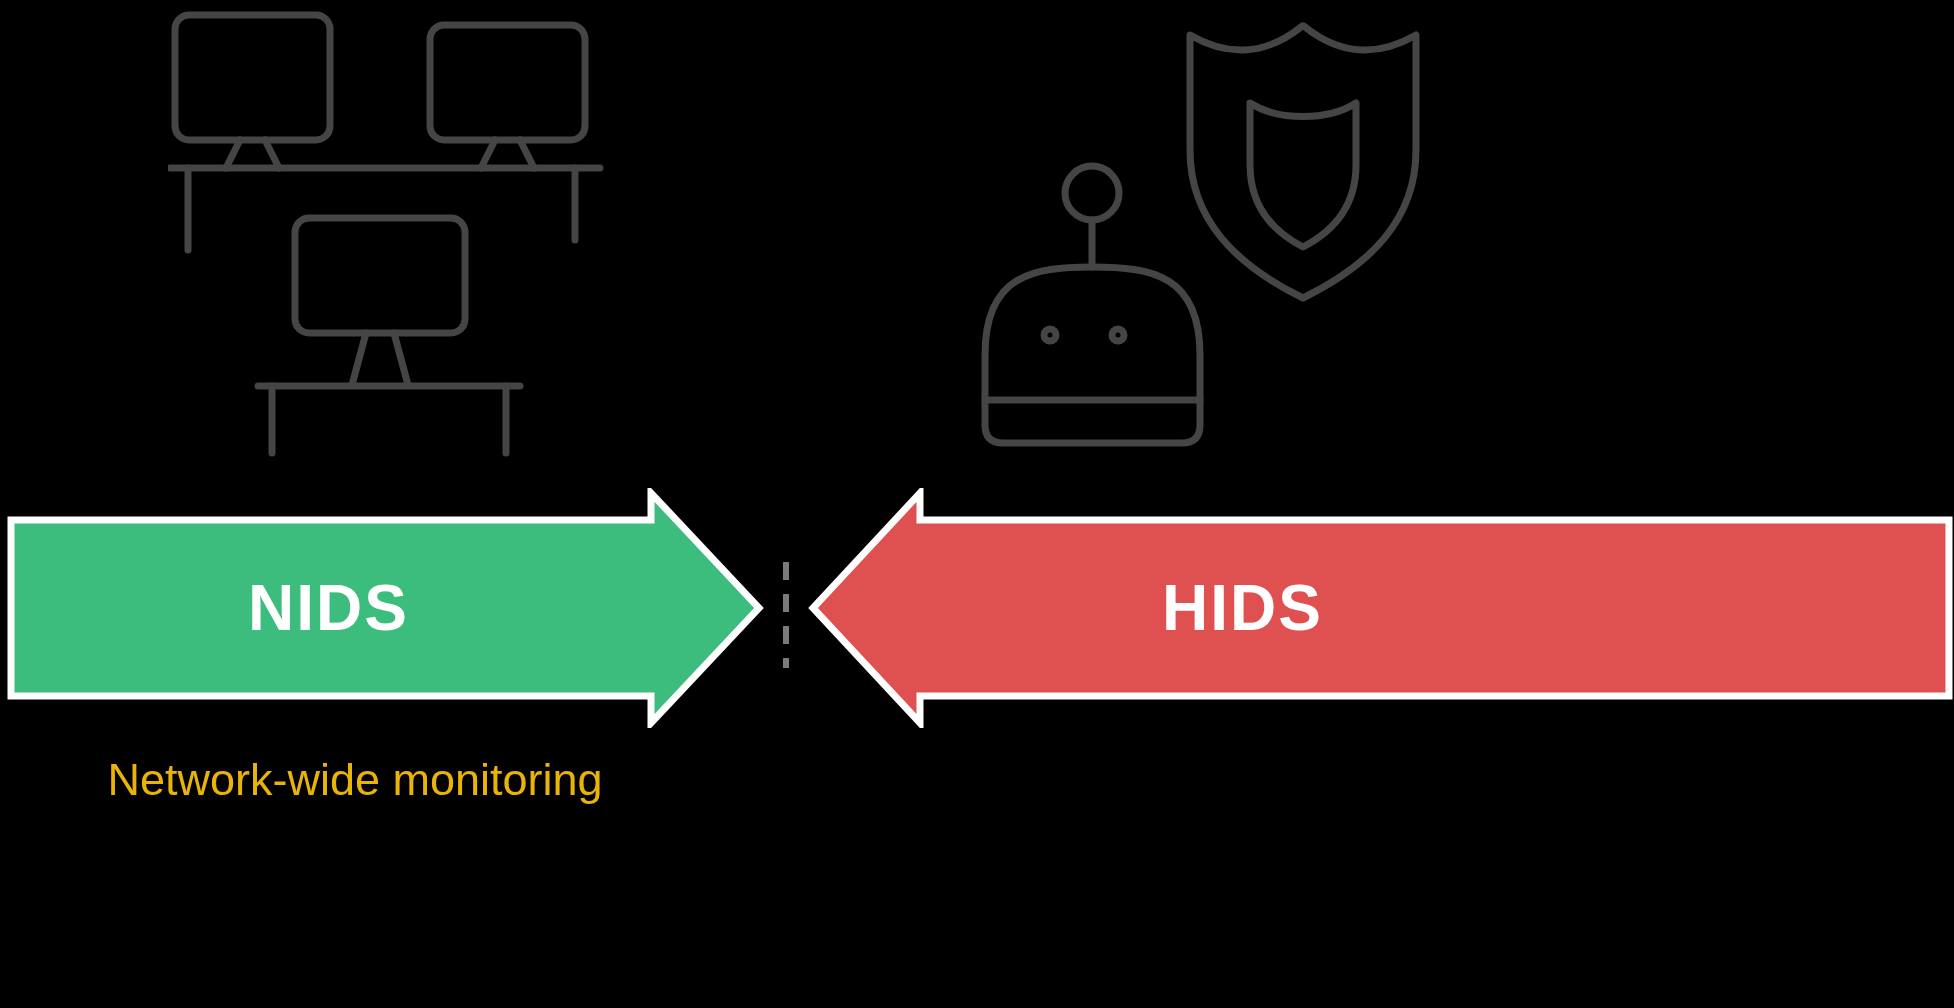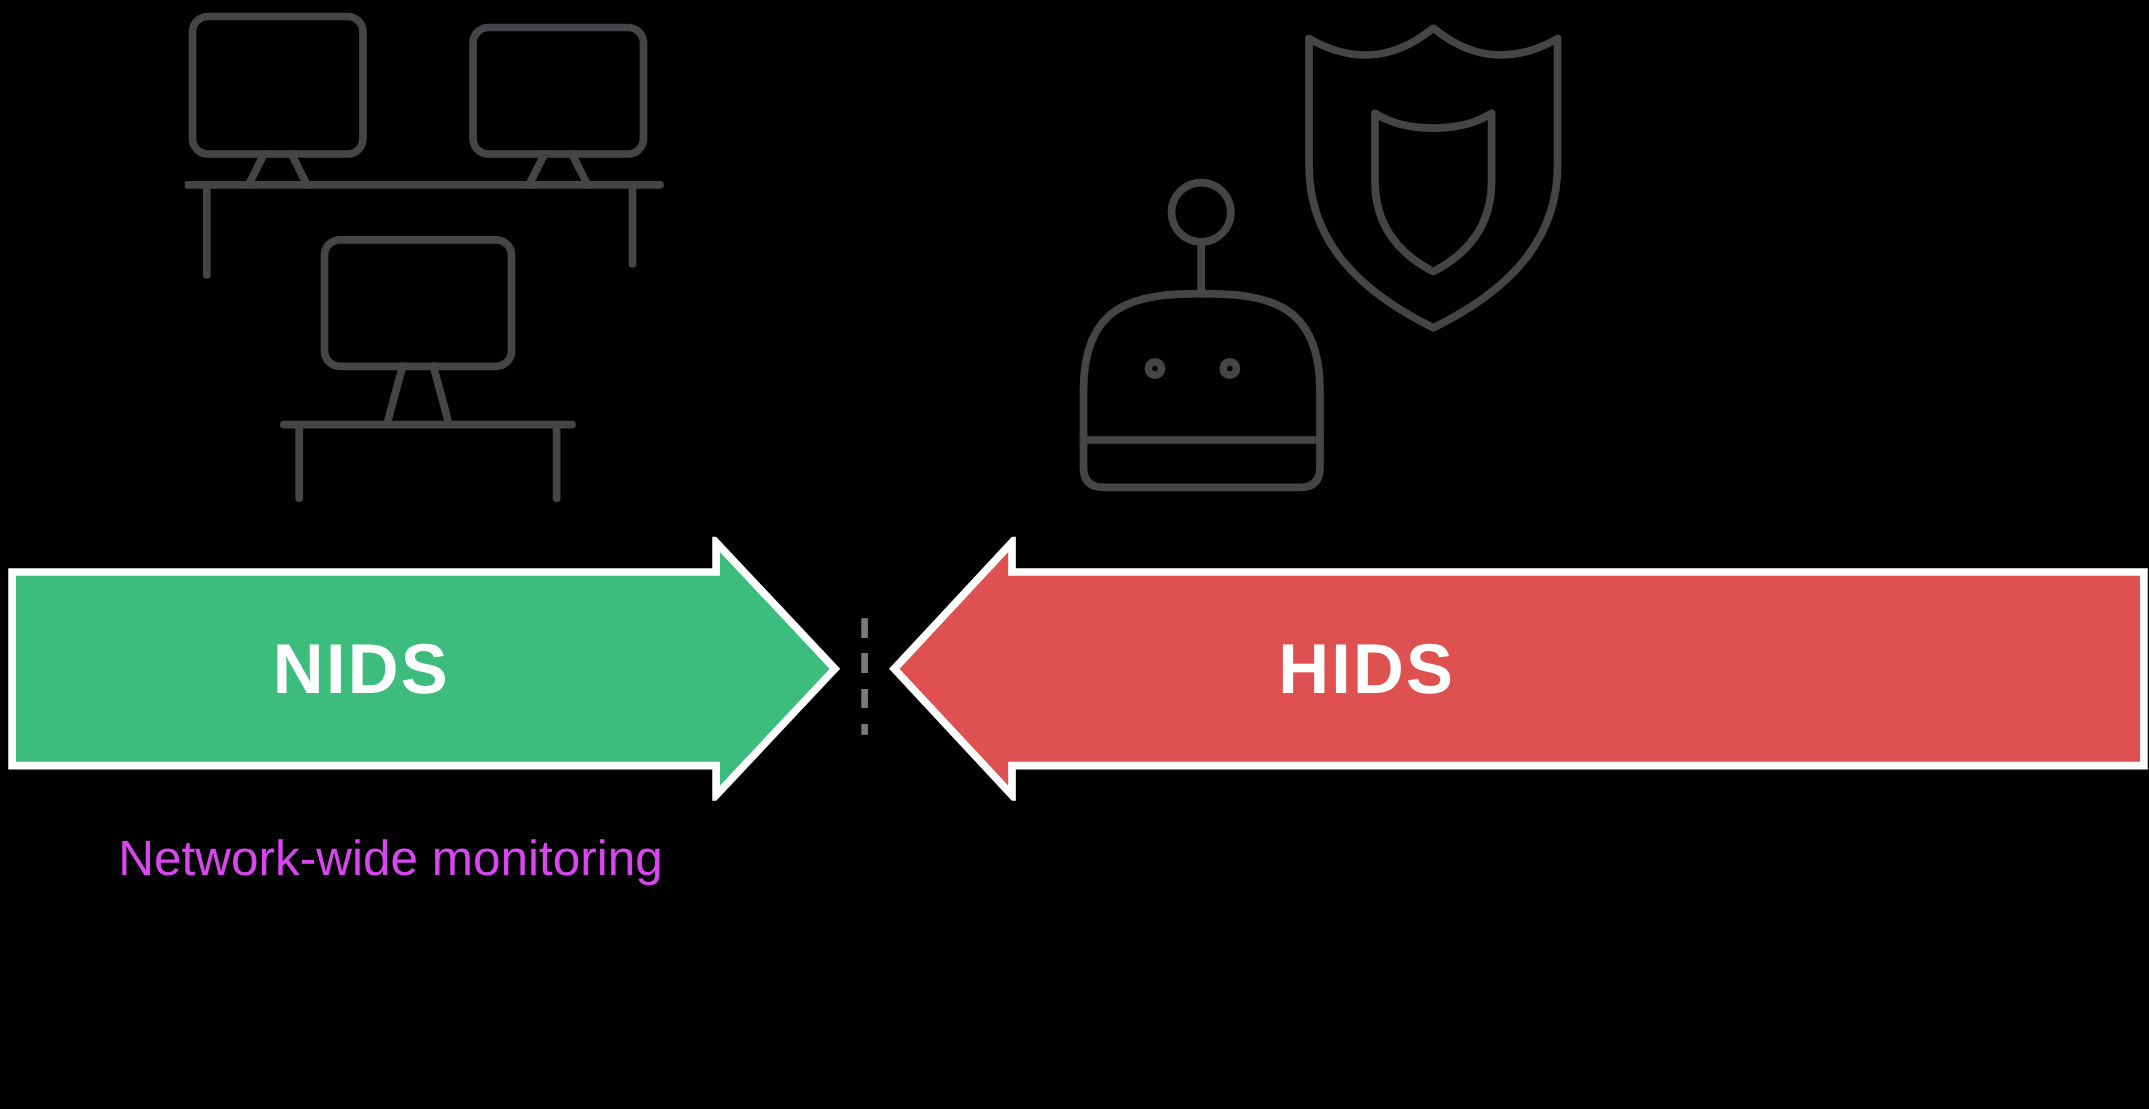--- a/index.html
+++ b/index.html
@@ -47,21 +47,21 @@
     );
   }
 
   
   .caption {
     position: absolute;
     top: 752px;
     height: 56px;
     text-align: center;
     font-size: 45px;
-    color: #d946ef;
+    color: #eab308;
     line-height: 56px;
   }
   .caption-left  { left: 60px;  width: 590px; }
 </style>
 </head>
 <body>
 
 <div class="abs" style="left:0;top:0;width:786px;height:1008px;">
 
   <svg class="icon-svg abs" style="left:168px;top:8px;" width="440" height="452" viewBox="0 0 440 452">

